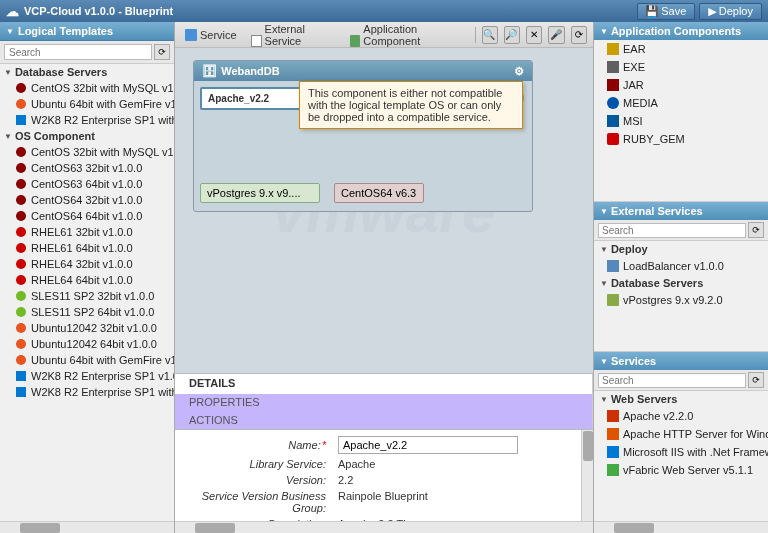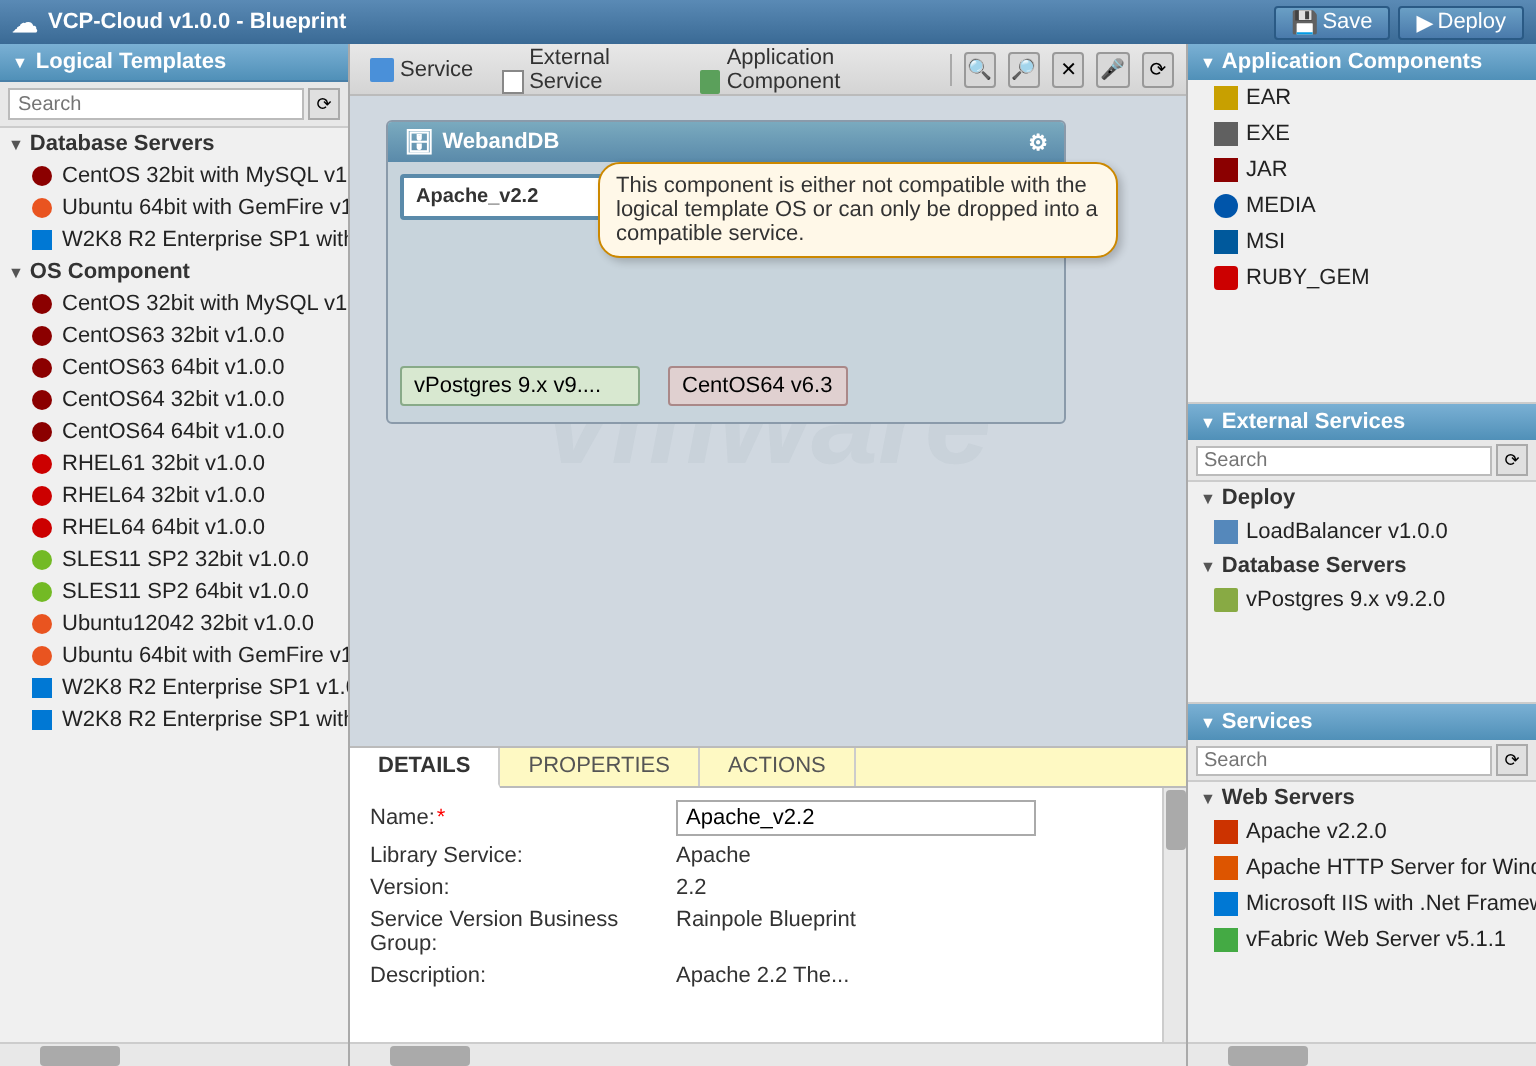--- a/index.html
+++ b/index.html
@@ -191,23 +191,23 @@
 
     
     .error-tooltip {
       position: absolute;
       top: 0; left: 105px;
       background: #fff8e8;
       border: 1px solid #cc8800;
       padding: 5px 8px;
       font-size: 10px;
       color: #333;
-      width: 260px;
+      width: 224px;
       z-index: 10;
-      border-radius: 11px;
+      border-radius: 0;
       box-shadow: 2px 2px 4px rgba(0,0,0,0.2);
     }
 
     
     .vpostgres-box {
       background: #d8e8d0;
       border: 1px solid #88aa88;
       border-radius: 2px;
       padding: 3px 6px;
       width: 120px;
@@ -256,22 +256,23 @@
     
     .bottom-panel {
       height: 160px;
       background: white;
       border-top: 1px solid #bbb;
       display: flex;
       flex-direction: column;
     }
     .bottom-tabs {
       display: flex;
-      background: #fef9c3;
+      background: #c4b5fd;
       border-bottom: 1px solid #bbb;
+      flex-direction: column;
     }
     .bottom-tab {
       padding: 3px 14px;
       cursor: pointer;
       font-size: 11px;
       color: #555;
       border-right: 1px solid #ccc;
     }
     .bottom-tab.active {
       background: white;
@@ -291,22 +292,23 @@
       display: flex;
       align-items: baseline;
       margin-bottom: 4px;
       gap: 8px;
     }
     .form-label {
       width: 145px;
       min-width: 145px;
       font-size: 11px;
       color: #333;
-      text-align: left;
+      text-align: right;
       padding-right: 4px;
+      font-style: italic;
     }
     .form-label.required::after { content: '*'; color: red; margin-left: 1px; }
     .form-value-text { font-size: 11px; color: #333; }
     .form-input {
       border: 1px solid #aaa;
       padding: 1px 4px;
       font-size: 11px;
       height: 18px;
       min-width: 180px;
     }
@@ -504,20 +506,26 @@
       <div class="tree-item">
         <span class="tree-item-icon">
             <span class="icon-rhel"></span>
           </span>
         <span>RHEL61 32bit v1.0.0</span>
       </div>
       <div class="tree-item">
         <span class="tree-item-icon">
             <span class="icon-rhel"></span>
           </span>
+        <span>RHEL61 64bit v1.0.0</span>
+      </div>
+      <div class="tree-item">
+        <span class="tree-item-icon">
+            <span class="icon-rhel"></span>
+          </span>
         <span>RHEL64 32bit v1.0.0</span>
       </div>
       <div class="tree-item">
         <span class="tree-item-icon">
             <span class="icon-rhel"></span>
           </span>
         <span>RHEL64 64bit v1.0.0</span>
       </div>
       <div class="tree-item">
         <span class="tree-item-icon">
@@ -529,20 +537,26 @@
         <span class="tree-item-icon">
             <span class="icon-sles"></span>
           </span>
         <span>SLES11 SP2 64bit v1.0.0</span>
       </div>
       <div class="tree-item">
         <span class="tree-item-icon">
             <span class="icon-ubuntu"></span>
           </span>
         <span>Ubuntu12042 32bit v1.0.0</span>
+      </div>
+      <div class="tree-item">
+        <span class="tree-item-icon">
+            <span class="icon-ubuntu"></span>
+          </span>
+        <span>Ubuntu12042 64bit v1.0.0</span>
       </div>
       <div class="tree-item">
         <span class="tree-item-icon">
             <span class="icon-ubuntu"></span>
           </span>
         <span>Ubuntu 64bit with GemFire v1.0.0</span>
       </div>
       <div class="tree-item">
         <span class="tree-item-icon">
             <span class="icon-windows"></span>

